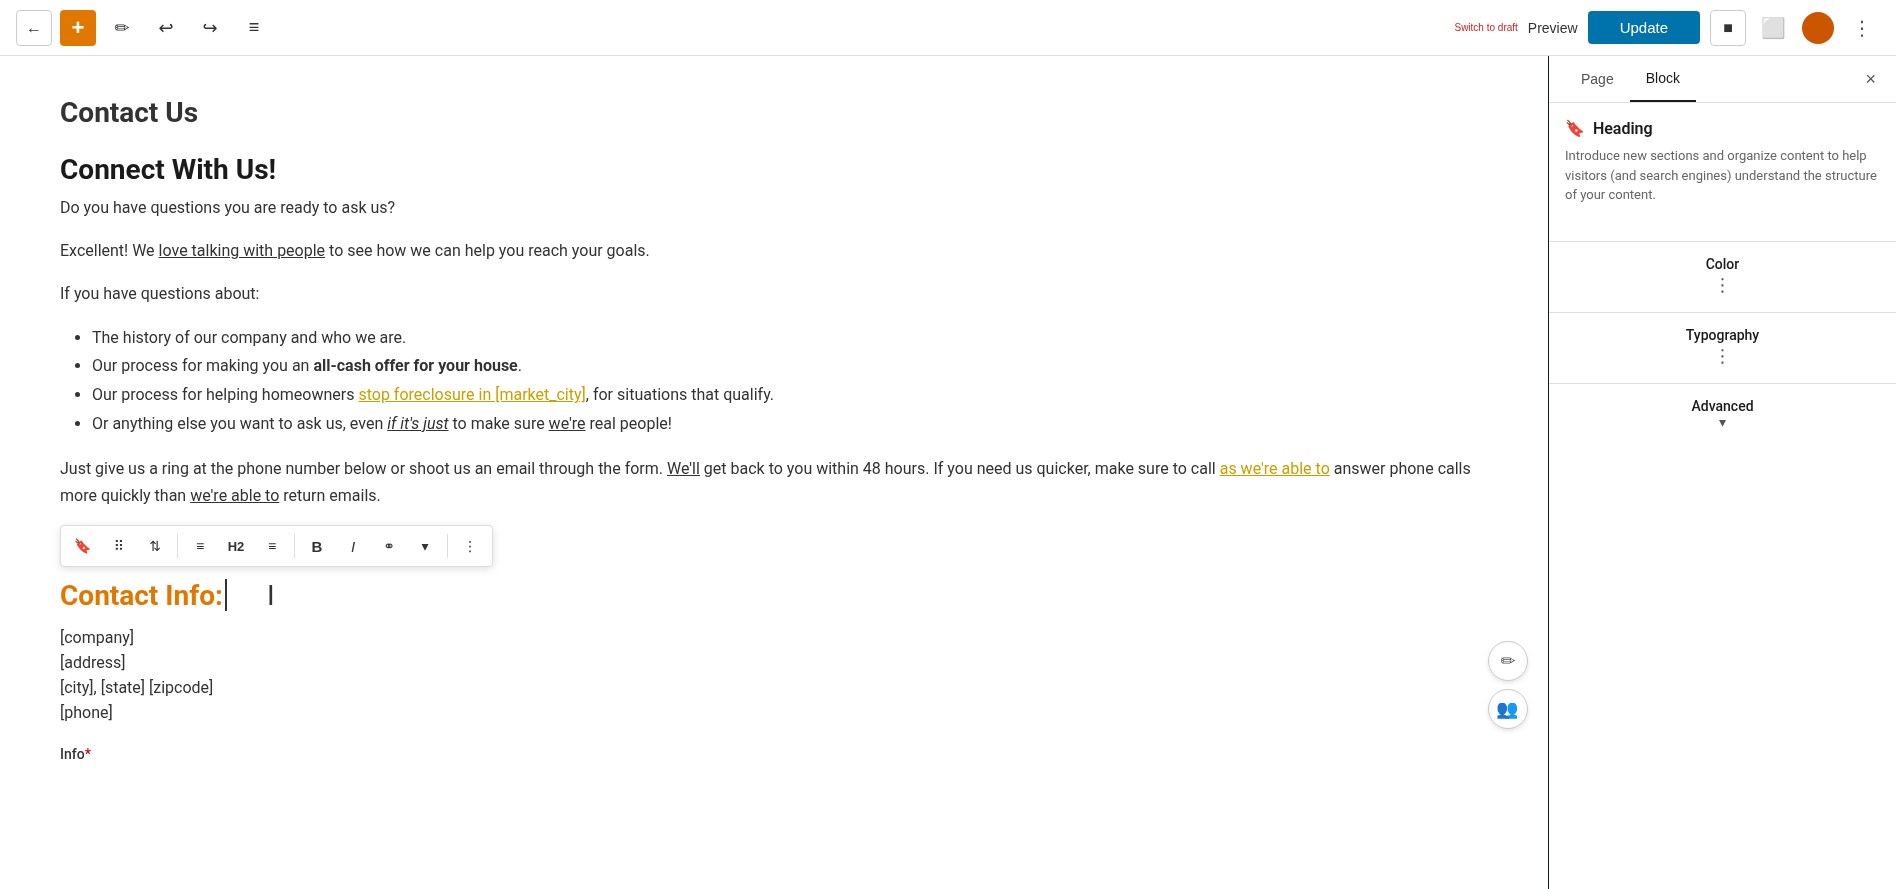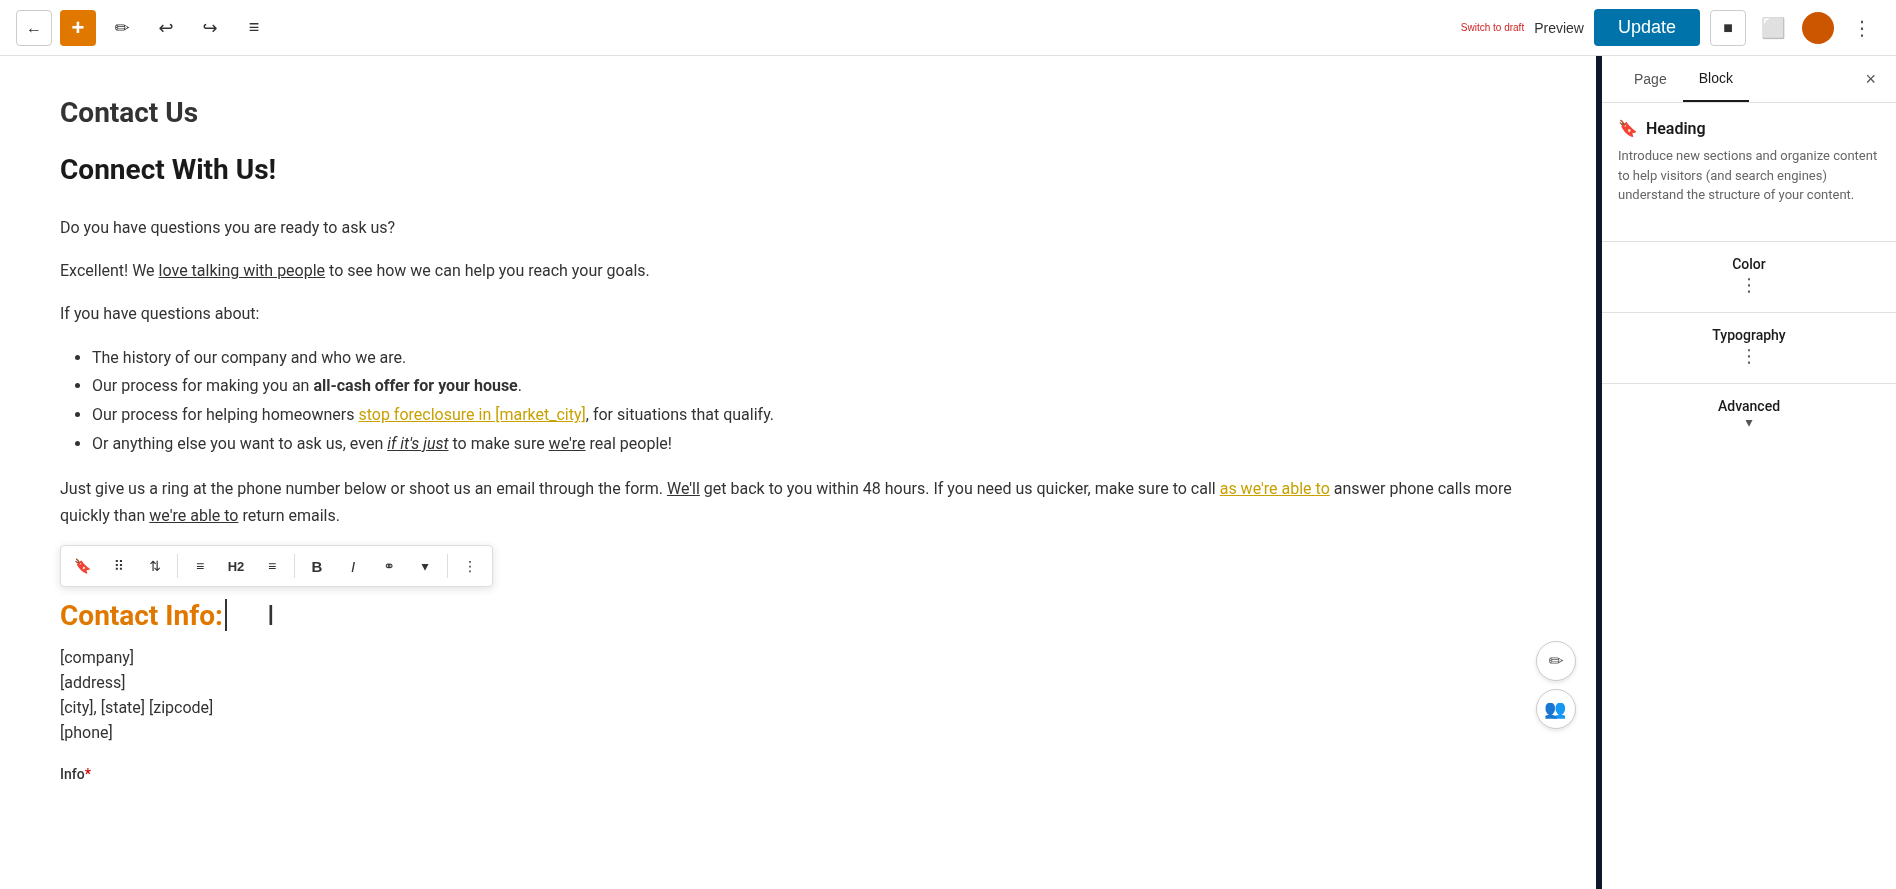--- a/index.html
+++ b/index.html
@@ -31,21 +31,21 @@
     .switch-draft-btn {
       background: none; border: none; color: #cc2222; cursor: pointer;
       font-size: 10px; font-weight: 500;
     }
     .preview-btn {
       background: none; border: none; color: #333; cursor: pointer;
       font-size: 14px; font-weight: 500;
     }
     .update-btn {
       background: #0073aa; border: none; color: #fff; cursor: pointer;
-      font-size: 18px; font-weight: 500; padding: 8px 24px; border-radius: 4px;
+      font-size: 15px; font-weight: 500; padding: 8px 32px; border-radius: 4px;
     }
     .settings-btn {
       width: 36px; height: 36px; border: 1px solid #ccc; background: #fff;
       cursor: pointer; display: flex; align-items: center; justify-content: center;
       border-radius: 4px; font-size: 16px; color: #333;
     }
     .avatar-btn {
       width: 32px; height: 32px; border-radius: 50%; background: #cc5500;
       border: none; cursor: pointer;
     }
@@ -56,21 +56,21 @@
 
     
     .editor-area {
       flex: 1; overflow-y: auto; padding: 40px 60px;
       background: #fff; position: relative;
     }
     .page-title-small {
       font-size: 28px; font-weight: 700; color: #333; margin-bottom: 24px;
     }
     .content-heading {
-      font-size: 28px; font-weight: 700; color: #1a1a1a; margin-bottom: 28px;
+      font-size: 28px; font-weight: 700; color: #1a1a1a; margin-bottom: 8px;
     }
     .content-para { font-size: 16px; color: #333; line-height: 1.7; margin-bottom: 16px; }
     .content-para a { color: #c8a000; text-decoration: underline; }
     .content-list { margin: 0 0 16px 32px; }
     .content-list li { font-size: 16px; color: #333; line-height: 1.8; }
     .content-list li a { color: #c8a000; text-decoration: underline; }
     .content-list li strong { font-weight: 700; }
 
     
     .floating-toolbar {
@@ -107,21 +107,21 @@
     }
     .fab {
       width: 40px; height: 40px; border-radius: 50%;
       border: 1px solid #ccc; background: #fff; cursor: pointer;
       display: flex; align-items: center; justify-content: center;
       font-size: 18px; color: #555; box-shadow: 0 2px 4px rgba(0,0,0,0.1);
     }
 
     
     .right-panel {
-      width: 300px; border-left: 6px solid #0f172a;
+      width: 348px; border-left: 1px solid #0f172a;
       background: #fff; display: flex; flex-direction: column;
       overflow-y: auto;
     }
     .panel-tabs {
       display: flex; border-bottom: 1px solid #e0e0e0;
       padding: 0 16px; align-items: center; justify-content: space-between;
     }
     .panel-tabs-left { display: flex; }
     .panel-tab {
       padding: 14px 16px; font-size: 14px; color: #555; cursor: pointer;

